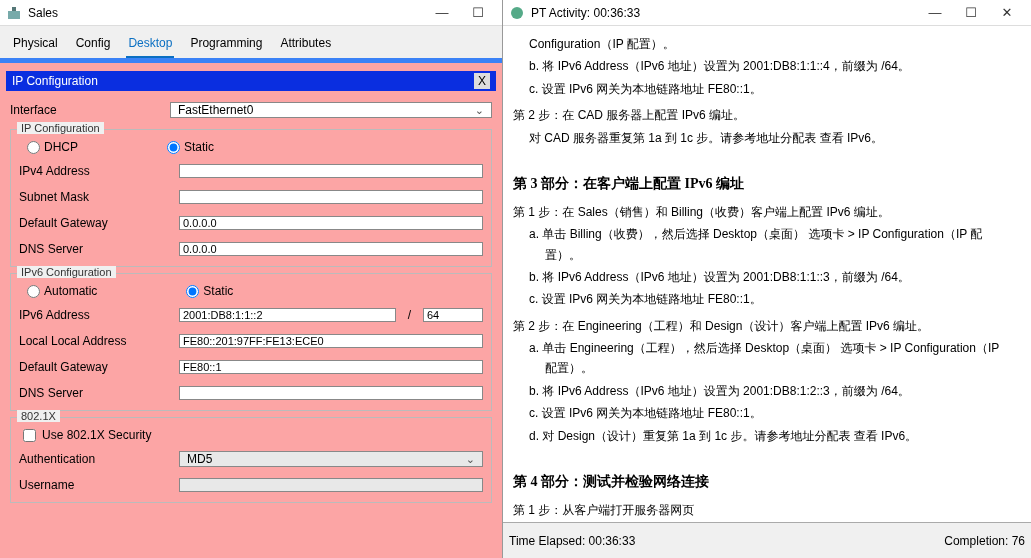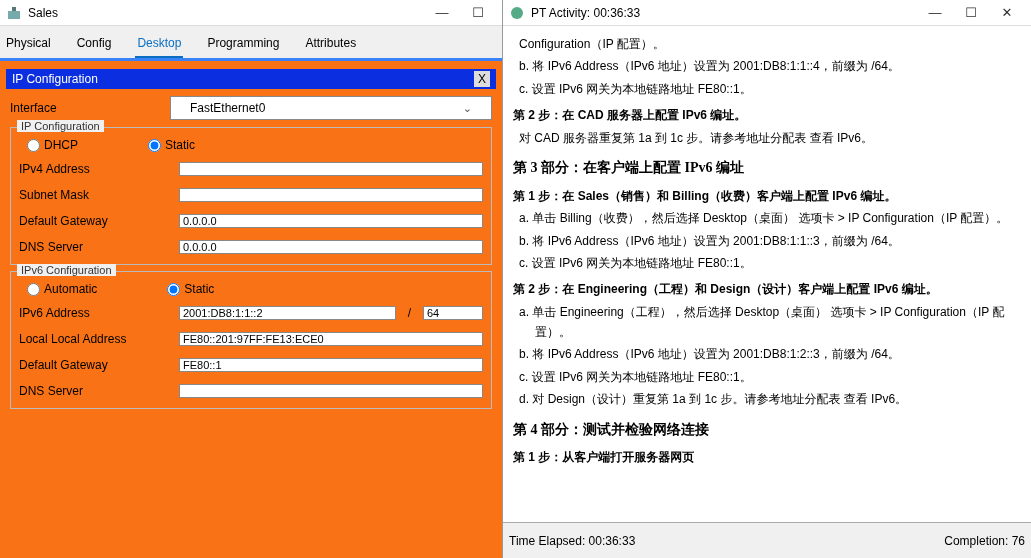--- a/index.html
+++ b/index.html
@@ -1,44 +1,44 @@
 <!DOCTYPE html>
 <html><head>
 <meta charset="utf-8">
 <style>
 *{box-sizing:border-box;margin:0;padding:0;font-family:"Segoe UI","Microsoft YaHei",sans-serif;font-size:12px}
 body{display:flex;width:1031px;height:558px;background:#f0f0f0;overflow:hidden}
-.pane{display:flex;flex-direction:column;background:#f97316}
+.pane{display:flex;flex-direction:column;background:#fca5a5}
 .left{width:503px;border-right:1px solid #999}
 .right{width:528px}
 .titlebar{display:flex;align-items:center;height:26px;padding:0 6px;background:#fff;border-bottom:1px solid #ddd}
 .titlebar .icon{width:16px;height:16px;margin-right:6px}
 .titlebar .title{flex:1;color:#000}
 .titlebar .winbtn{width:36px;height:22px;display:flex;align-items:center;justify-content:center;color:#333;font-size:13px}
-.tabs{display:flex;gap:22px;padding:6px 4px 0;background:#f0f0f0;border-bottom:3px solid #3b82f6}
+.tabs{display:flex;gap:14px;padding:6px 11px 0;background:#f0f0f0;border-bottom:5px solid #3b82f6}
 .tab{padding:4px 2px 6px;color:#000;cursor:pointer}
 .tab.active{color:#0a6fc2;border-bottom:2px solid #0a6fc2}
 .panelhdr{display:flex;align-items:center;height:20px;background:#0a2ee0;color:#fff;margin:8px 6px 0;padding:0 6px;font-size:11px}
 .panelhdr .x{margin-left:auto;background:#ddd;color:#000;width:16px;height:16px;text-align:center;line-height:16px}
 .body{padding:6px 10px 0;font-size:12px;color:#000}
 .row{display:flex;align-items:center;height:26px}
 .row label{width:160px}
 .row input[type=text]{flex:1;height:14px;border:1px solid #888;background:#fff;padding:0 3px;font-size:11px}
 .fs{border:1px solid #bbb;padding:6px 8px 4px;margin:6px 0;position:relative}
 .fs .lg{position:absolute;top:-8px;left:6px;background:#f0f0f0;padding:0 4px;font-size:11px;color:#333}
-.radios{display:flex;gap:70px;padding:4px 8px}
+.radios{display:flex;gap:89px;padding:4px 8px}
 .radios label{display:flex;align-items:center;gap:4px}
-.sel{flex:1;height:24px;border:1px solid #888;background:#fff;padding:0 19px;font-size:11px;display:flex;align-items:center;justify-content:space-between}
+.sel{flex:1;height:16px;border:1px solid #888;background:#fff;padding:0 7px;font-size:11px;display:flex;align-items:center;justify-content:space-between}
 .sel::after{content:"⌄";color:#555}
 .prefix{display:flex;align-items:center;gap:12px}
 .prefix input.sm{width:60px;flex:none}
 .doc{flex:1;overflow:auto;padding:6px 10px;line-height:1.7;color:#000;background:#fff}
-.doc .h{font-weight:bold;font-family:"SimSun","Microsoft YaHei";font-size:14px;margin:8px 0 4px}
-.doc .st{font-weight:bold;margin:6px 0 2px}
-.doc .li{padding-left:22px;text-indent:-16px;margin:2px 0}
+.doc .h{font-weight:bold;font-family:"SimSun","Microsoft YaHei";font-size:14px;margin:24px 0 4px}
+.doc .st{font-weight:normal;margin:6px 0 2px}
+.doc .li{padding-left:22px;text-indent:-16px;margin:2px 10px}
 .doc .box{border:2px solid #c00;padding:2px 4px;margin:2px 0}
 .statusbar{display:flex;align-items:center;height:36px;border-top:1px solid #aaa;padding:0 6px;font-size:11px;background:#f0f0f0}
 .statusbar .fill{flex:1}
 .chk{display:flex;align-items:center;gap:6px;padding:4px}
 </style>
 </head>
 <body>
 
 <div class="pane left">
   <div class="titlebar">
@@ -126,20 +126,37 @@
       <div class="row">
           <label>Default Gateway</label>
           <input type="text" value="FE80::1" style="">
         </div>
       <div class="row">
           <label>DNS Server</label>
           <input type="text" value="" style="">
         </div>
     </div>
 
+    <div class="fs">
+      <span class="lg">802.1X</span>
+      <div class="chk">
+          <input type="checkbox" style="">
+          <span>Use 802.1X Security</span>
+        </div>
+      <div class="row">
+          <label>Authentication</label>
+          <div class="sel" style="background:#e8e8e8">
+            <span>MD5</span>
+          </div>
+        </div>
+      <div class="row">
+          <label>Username</label>
+          <input type="text" style="background: rgb(232, 232, 232);" value="">
+        </div>
+    </div>
   </div>
 </div>
 
 <div class="pane right">
   <div class="titlebar">
     <svg class="icon" viewBox="0 0 16 16">
         <circle cx="8" cy="8" r="6" fill="#5a8"></circle>
       </svg>
     <span class="title">PT Activity: 00:36:33</span>
     <div class="winbtn">—</div>

